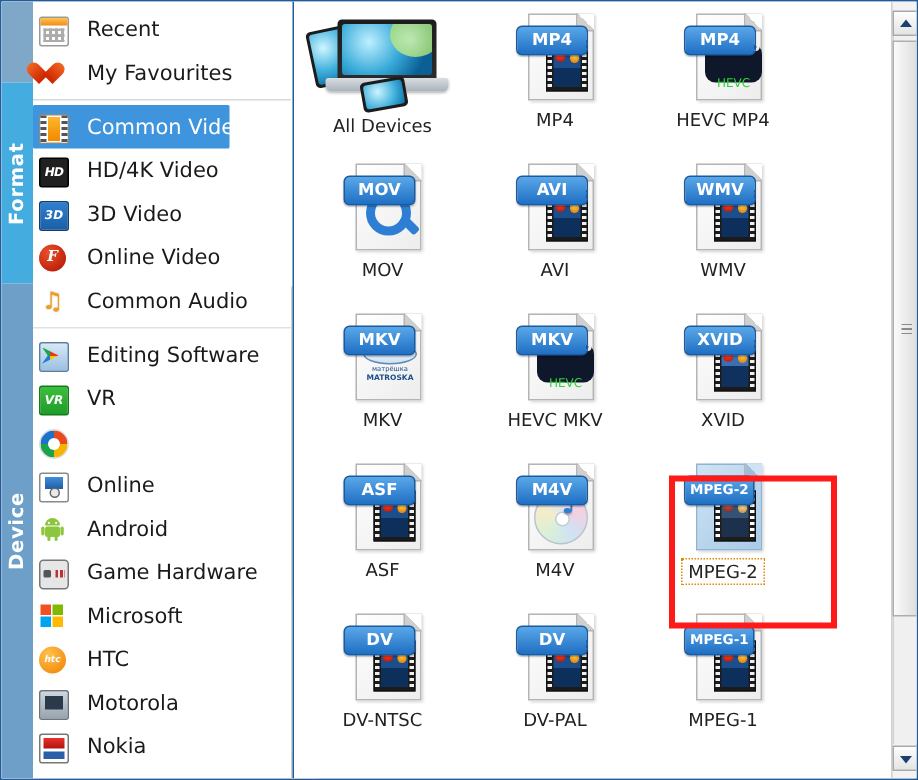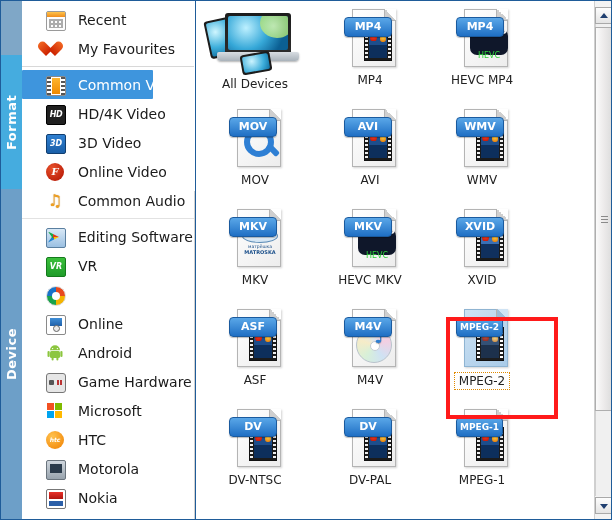--- a/index.html
+++ b/index.html
@@ -24,21 +24,21 @@
     writing-mode:vertical-rl;transform:rotate(180deg);
     text-align:center;white-space:nowrap;
     font-family:"DejaVu Sans", sans-serif;
   }
   .rail-label.fmt{top:56px;height:130px;line-height:21px;}
   .rail-label.dev{top:190px;height:326px;line-height:21px;}
 
   
   .listpane{position:absolute;left:21px;top:0;width:172px;height:518px;background:#ffffff;}
   .list-scroll{position:absolute;left:0;top:0;width:172px;height:518px;}
-  .li{position:relative;display:flex;align-items:center;height:29px;padding-left:24px;
+  .li{position:relative;display:flex;align-items:center;height:29px;padding-left:4px;
       box-sizing:border-box;cursor:default;}
   .li .ico{width:20px;height:18px;flex:0 0 20px;margin-right:12px;position:relative;}
   .li .txt{font-size:14px;color:#1a1a1a;white-space:nowrap;
            font-family:"DejaVu Sans", sans-serif;}
   .li.sel{background:#3e95dd;width:131px;border-radius:1px;}
   .li.sel .txt{color:#ffffff;}
   .sep{height:1px;background:#d8d8d8;margin:3px 0 3px 0;width:172px;}
 
   
   .ic{position:absolute;left:0;top:0;width:18px;height:18px;border-radius:2px;}

